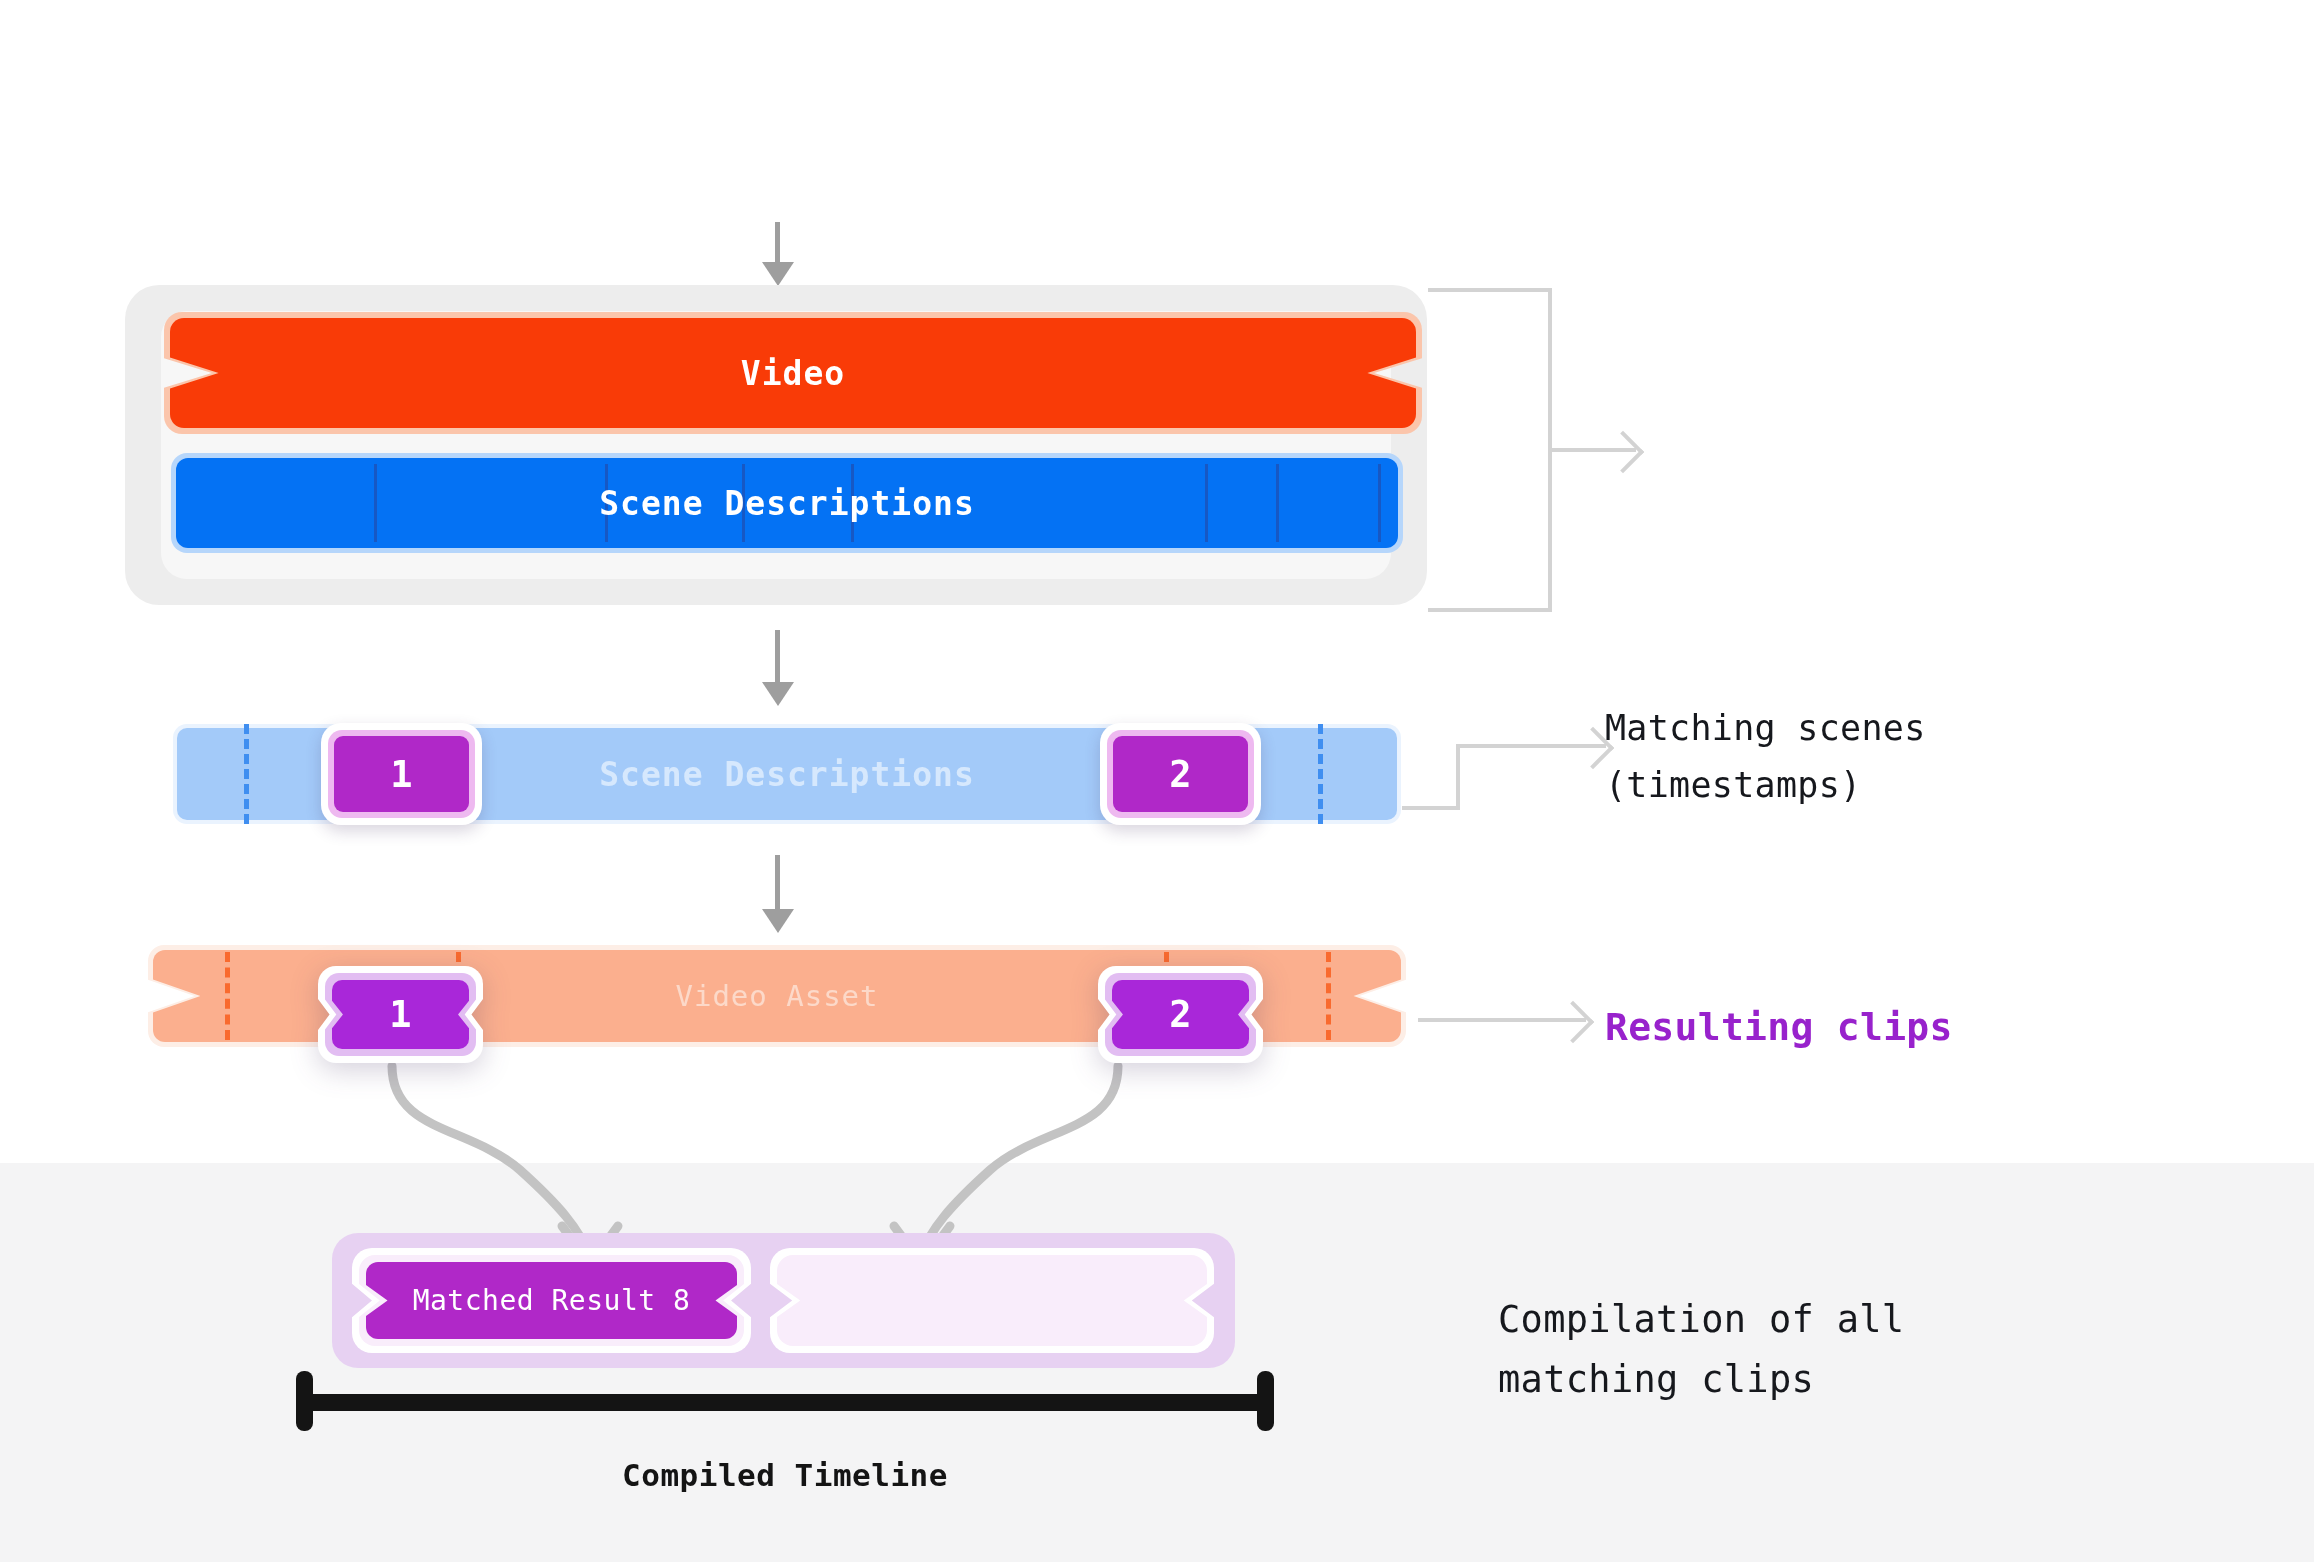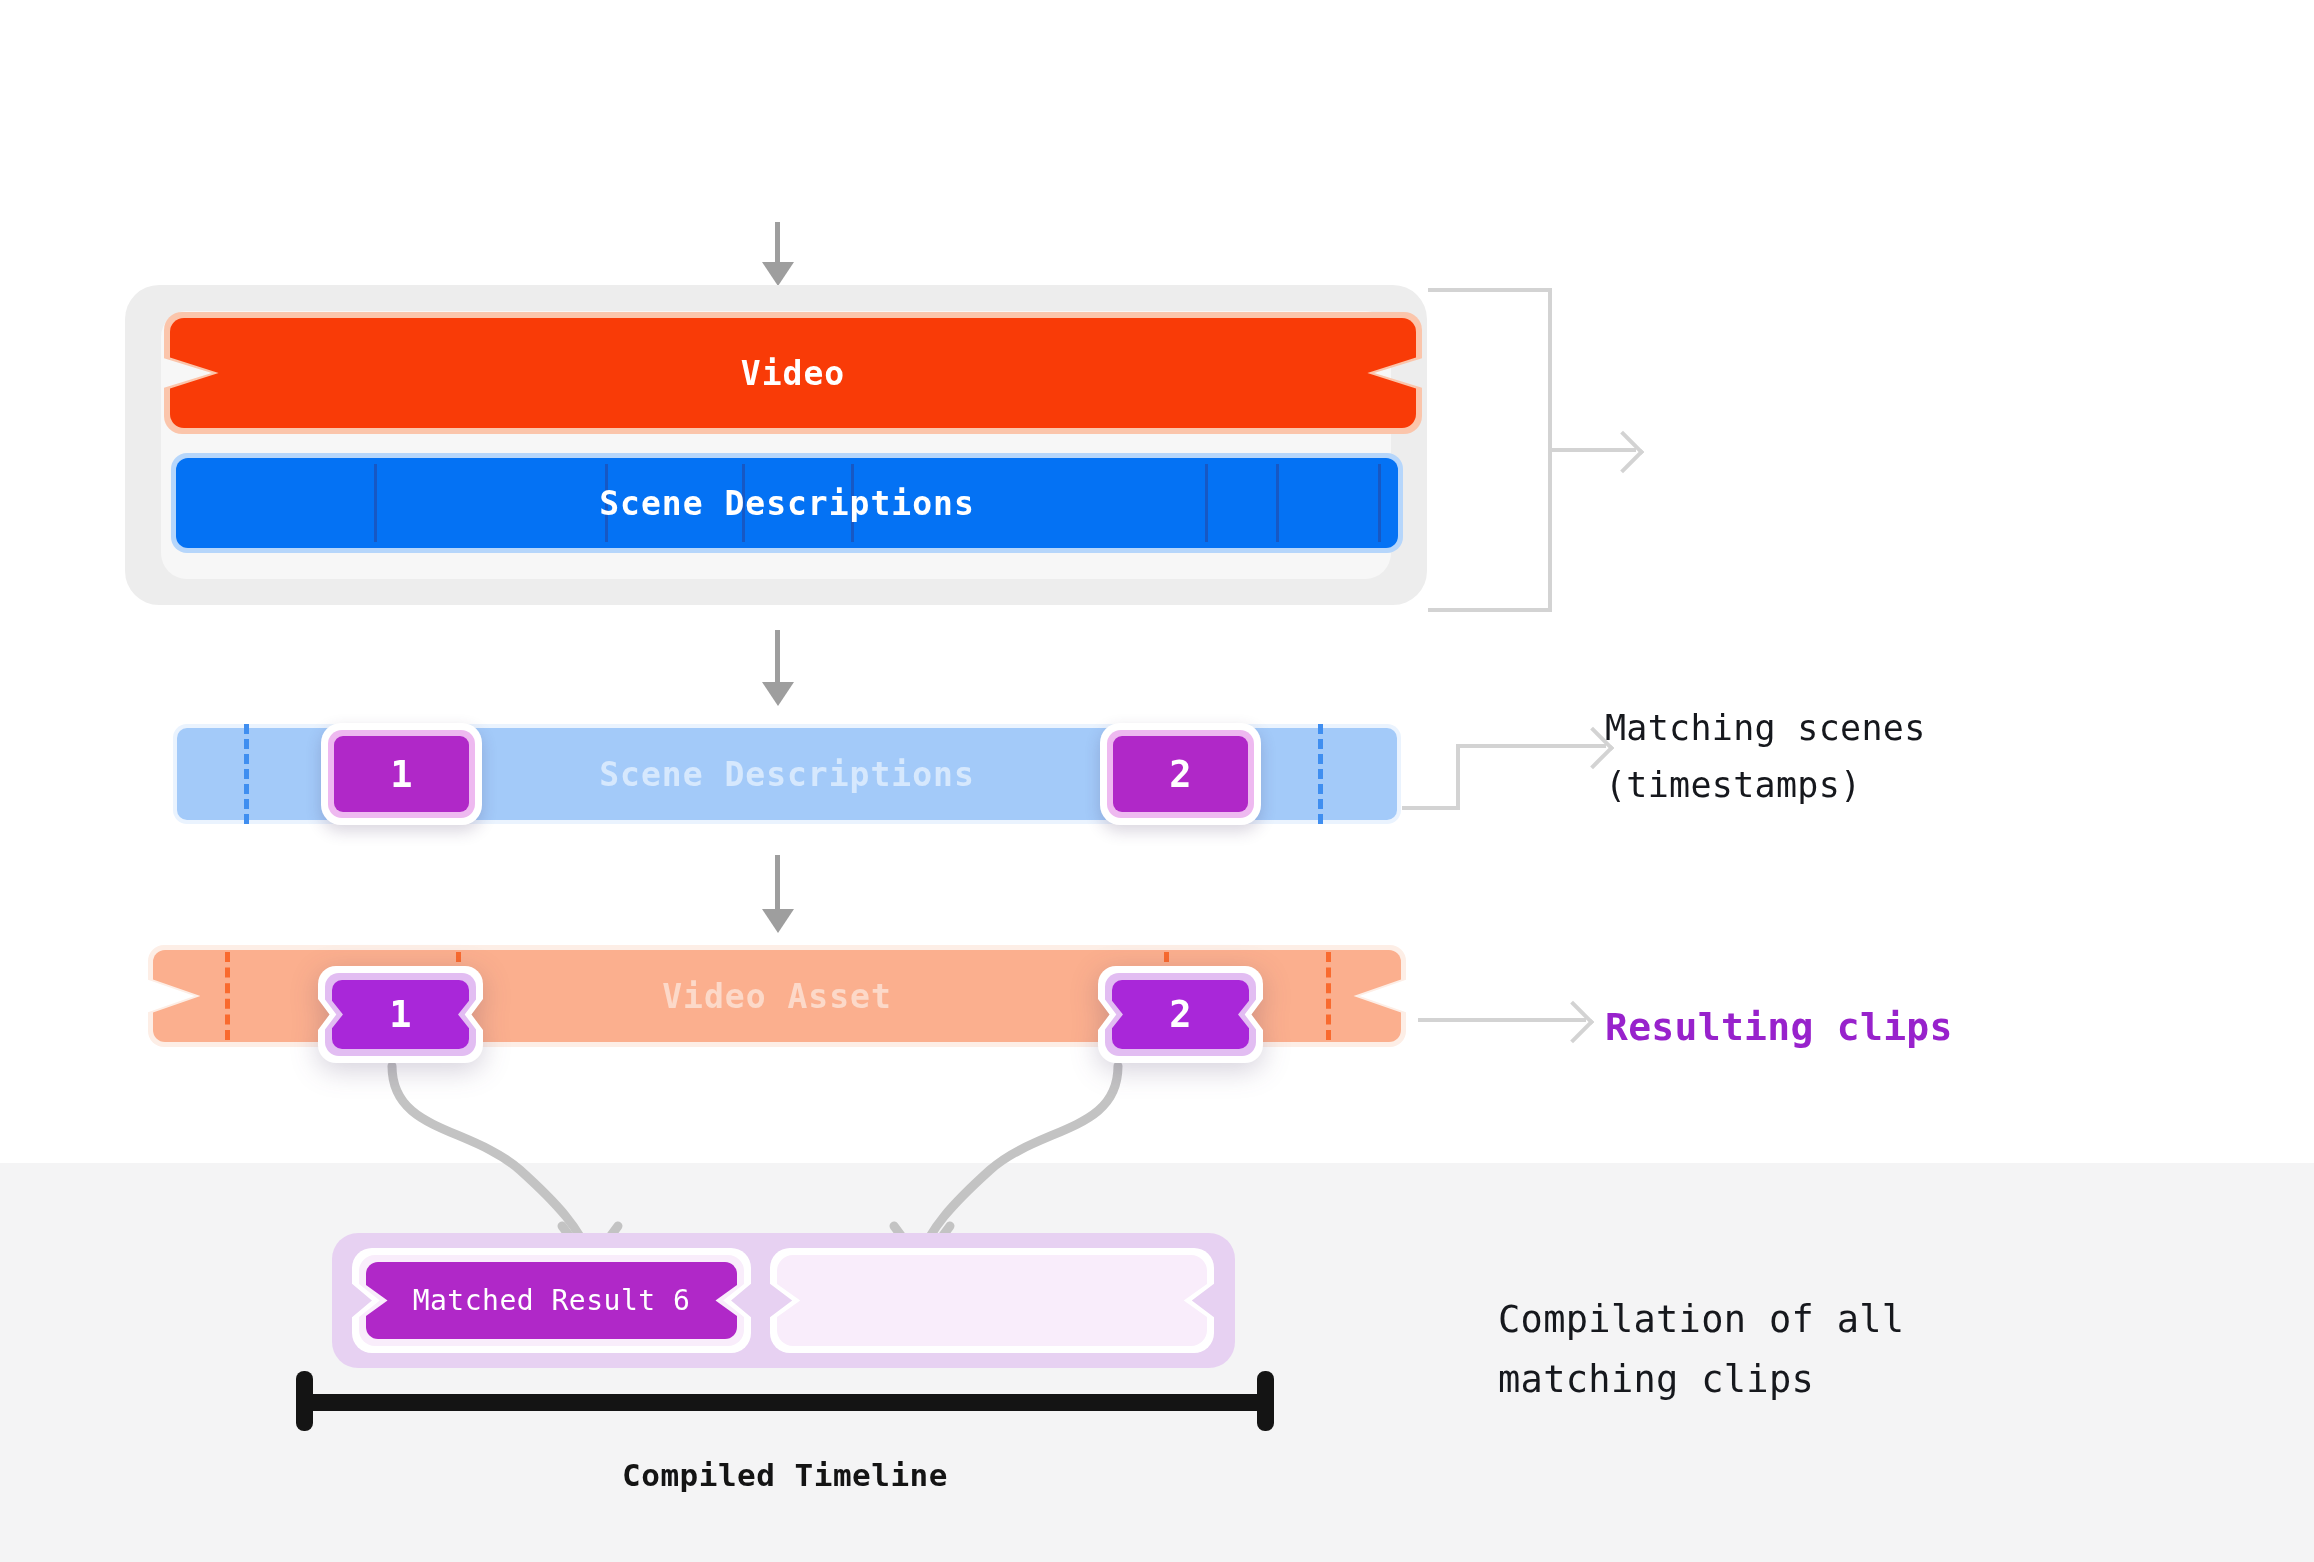--- a/index.html
+++ b/index.html
@@ -313,22 +313,22 @@
   .asset-inner .dash-o {
     position: absolute;
     top: 2px;
     bottom: 2px;
     width: 0;
     border-left: 5px dashed #f96a2e;
   }
   .asset-title {
     position: relative;
     color: #fcd9c9;
-    font-size: 33px;
-    font-weight: bold;
+    font-size: 29px;
+    font-weight: normal;
     letter-spacing: 1px;
     z-index: 1;
   }
 
   .chip-ticket {
     position: absolute;
     z-index: 6;
     filter: drop-shadow(0 7px 14px rgba(60,40,90,0.22));
   }
   .chip-ticket .t-outer {
@@ -586,21 +586,21 @@
       <path d="M 1118 26 C 1118 92, 1040 86, 990 130 C 950 166, 930 190, 922 214"></path>
       <path d="M 894 186 L 922 224 L 950 186"></path>
     </g>
   </svg>
 
   <div class="compile-band"></div>
 
   <div class="result-wrap" style="left:352px; width:399px;">
     <div class="result-outer"></div>
     <div class="result-mid"></div>
-    <div class="result-core">Matched Result 6</div>
+    <div class="result-core">Matched Result 8</div>
   </div>
 
   <div class="result-wrap" style="left:770px; width:444px;">
     <div class="result-outer"></div>
     <div class="result-mid"></div>
   </div>
 
   <div class="timeline">
     <div class="tl-bar"></div>
     <div class="tl-cap" style="left:0;"></div>

